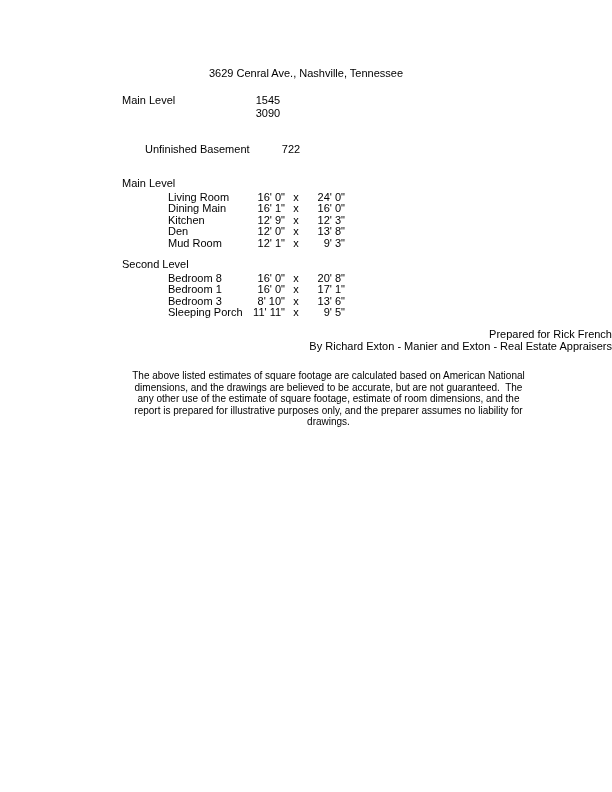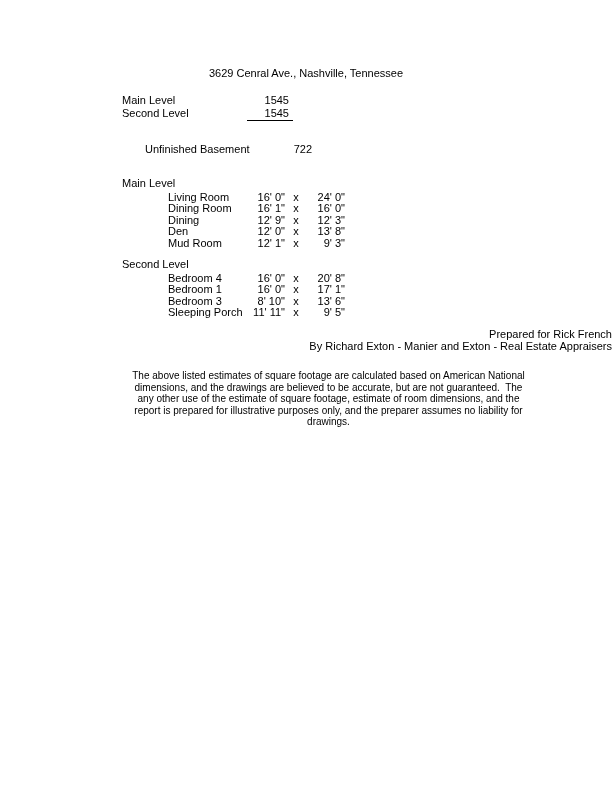--- a/index.html
+++ b/index.html
@@ -41,21 +41,21 @@
   }
   .slabel {
     display: inline-block;
     width: 125px;
     vertical-align: top;
   }
   .svalue {
     display: inline-block;
     width: 42px;
     padding-right: 4px;
-    text-align: right;
+    text-align: center;
     vertical-align: top;
   }
   .svalue.underlined {
     border-bottom: 1px solid #000000;
   }
   .basement {
     position: absolute;
     left: 122px;
     top: 143px;
     margin-left: 23px;
@@ -134,54 +134,54 @@
 
 <div class="page">
 
   <div class="doc-title">3629 Cenral Ave., Nashville, Tennessee</div>
 
   <div class="summary">
     <div class="srow">
       <span class="slabel">Main Level</span><span class="svalue">1545</span>
     </div>
     <div class="srow">
-      <span class="slabel">Second Level</span><span class="svalue underlined">1545</span>
+      <span class="slabel"></span><span class="svalue">3090</span>
     </div>
   </div>
 
   <div class="basement srow">
     <span class="slabel">Unfinished Basement</span><span class="svalue">722</span>
   </div>
 
   <div class="section section-main">
     <div class="sec-heading">Main Level</div>
     <div class="rooms">
       <div class="room-row">
         <span class="rn">Living Room</span><span class="d1">16' 0"</span><span class="xsep">x</span><span class="d2">24' 0"</span>
       </div>
       <div class="room-row">
-        <span class="rn">Dining Room</span><span class="d1">16' 1"</span><span class="xsep">x</span><span class="d2">16' 0"</span>
-      </div>
-      <div class="room-row">
-        <span class="rn">Dining</span><span class="d1">12' 9"</span><span class="xsep">x</span><span class="d2">12' 3"</span>
+        <span class="rn">Dining Main</span><span class="d1">16' 1"</span><span class="xsep">x</span><span class="d2">16' 0"</span>
+      </div>
+      <div class="room-row">
+        <span class="rn">Kitchen</span><span class="d1">12' 9"</span><span class="xsep">x</span><span class="d2">12' 3"</span>
       </div>
       <div class="room-row">
         <span class="rn">Den</span><span class="d1">12' 0"</span><span class="xsep">x</span><span class="d2">13' 8"</span>
       </div>
       <div class="room-row">
         <span class="rn">Mud Room</span><span class="d1">12' 1"</span><span class="xsep">x</span><span class="d2">9' 3"</span>
       </div>
     </div>
   </div>
 
   <div class="section section-second">
     <div class="sec-heading">Second Level</div>
     <div class="rooms">
       <div class="room-row">
-        <span class="rn">Bedroom 4</span><span class="d1">16' 0"</span><span class="xsep">x</span><span class="d2">20' 8"</span>
+        <span class="rn">Bedroom 8</span><span class="d1">16' 0"</span><span class="xsep">x</span><span class="d2">20' 8"</span>
       </div>
       <div class="room-row">
         <span class="rn">Bedroom 1</span><span class="d1">16' 0"</span><span class="xsep">x</span><span class="d2">17' 1"</span>
       </div>
       <div class="room-row">
         <span class="rn">Bedroom 3</span><span class="d1">8' 10"</span><span class="xsep">x</span><span class="d2">13' 6"</span>
       </div>
       <div class="room-row">
         <span class="rn">Sleeping Porch</span><span class="d1">11' 11"</span><span class="xsep">x</span><span class="d2">9' 5"</span>
       </div>

